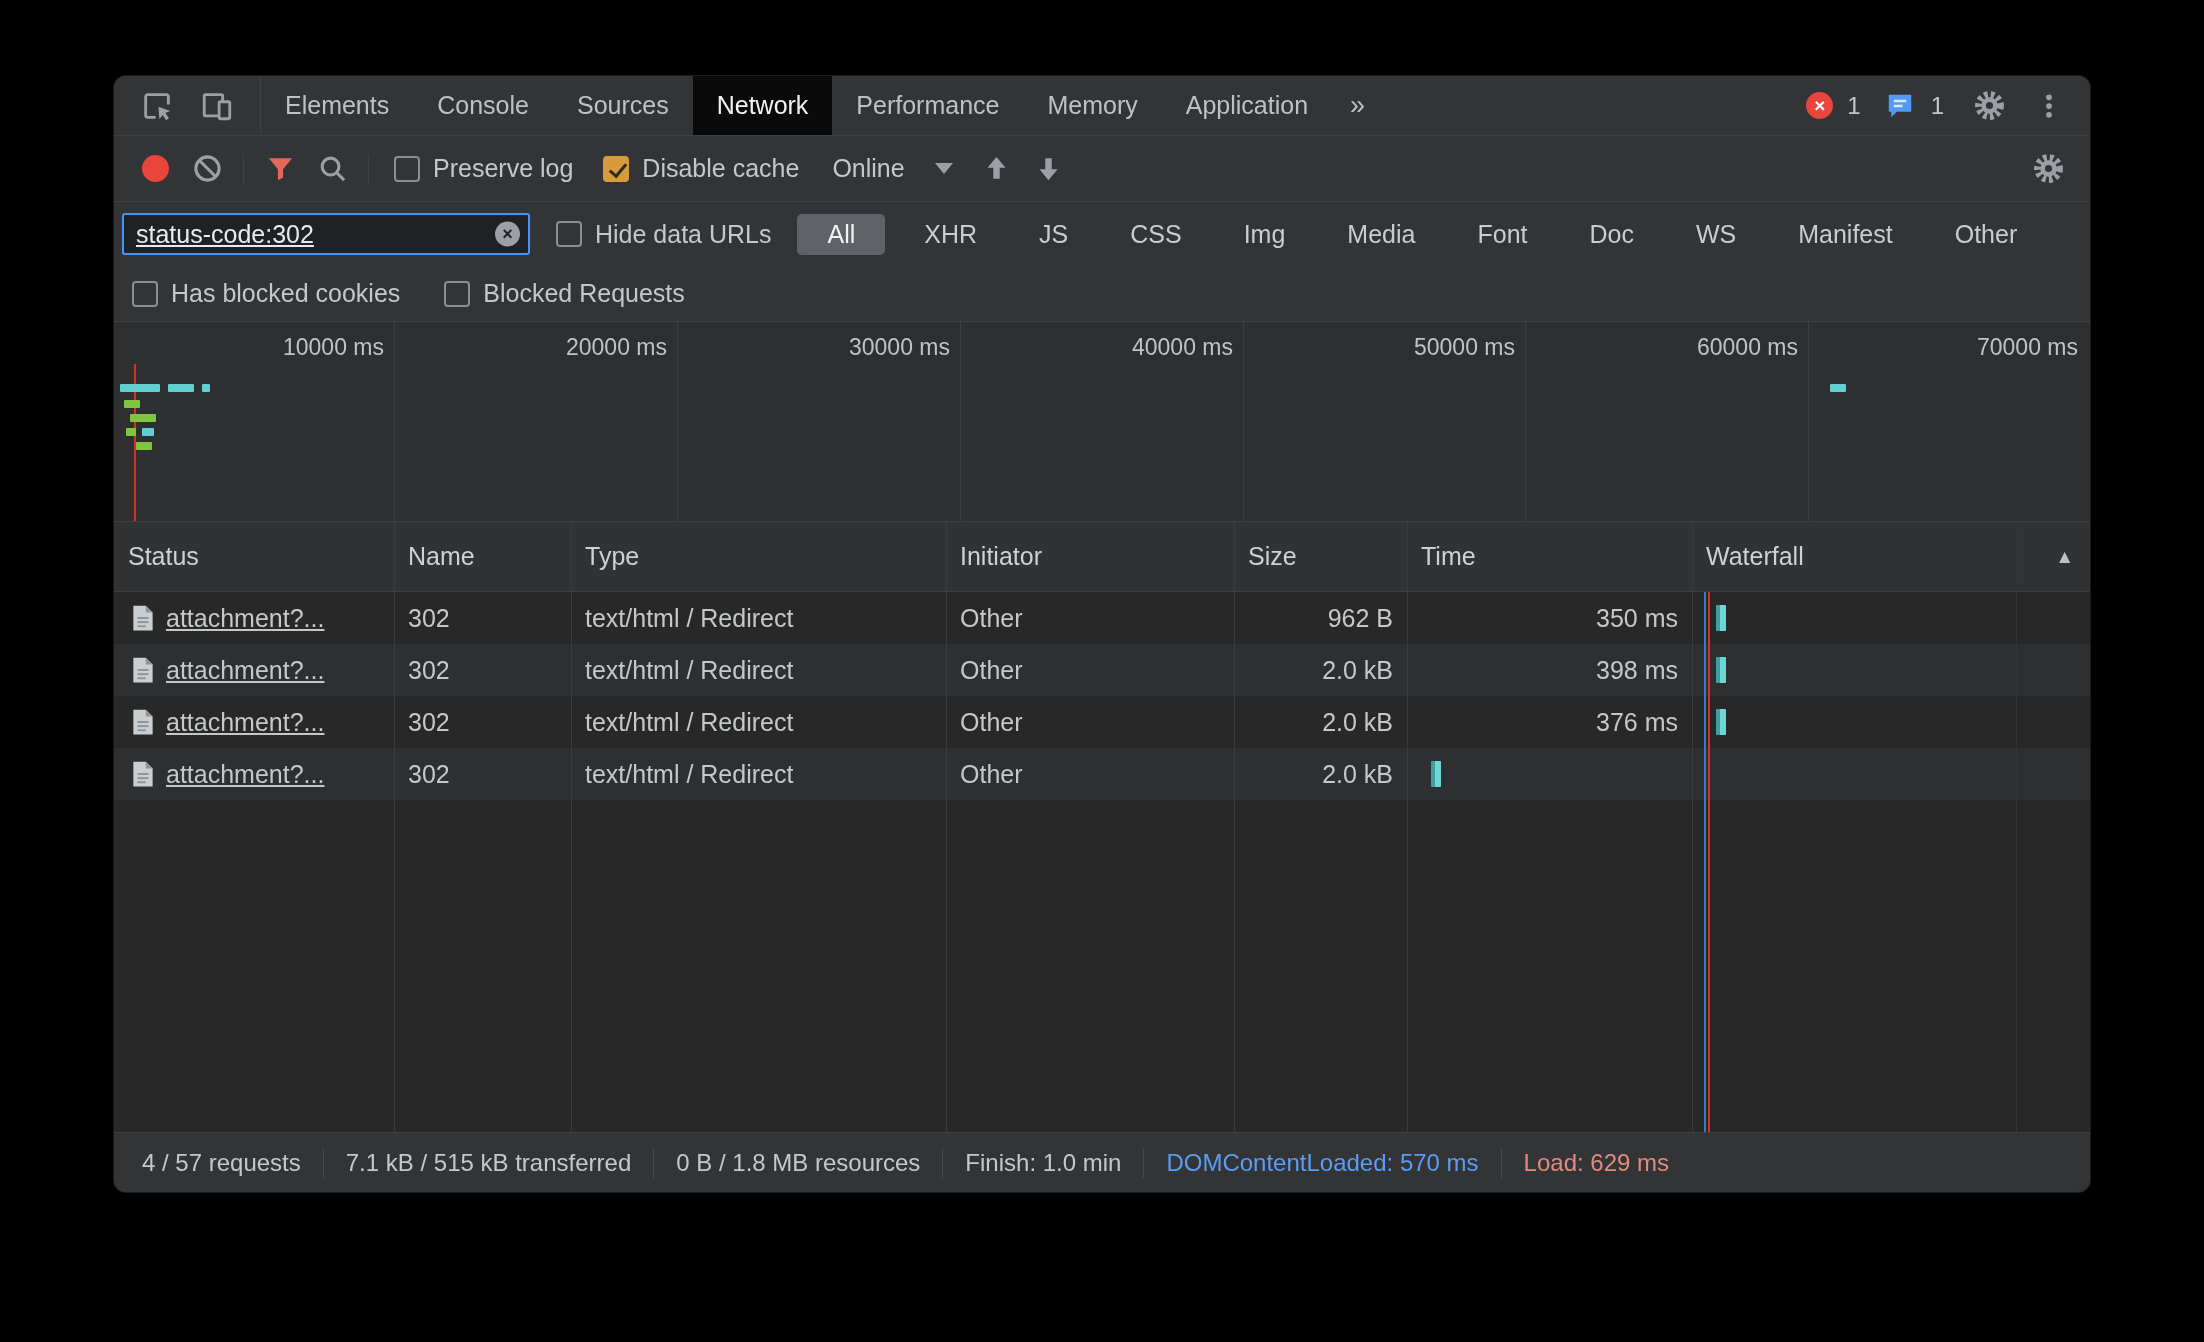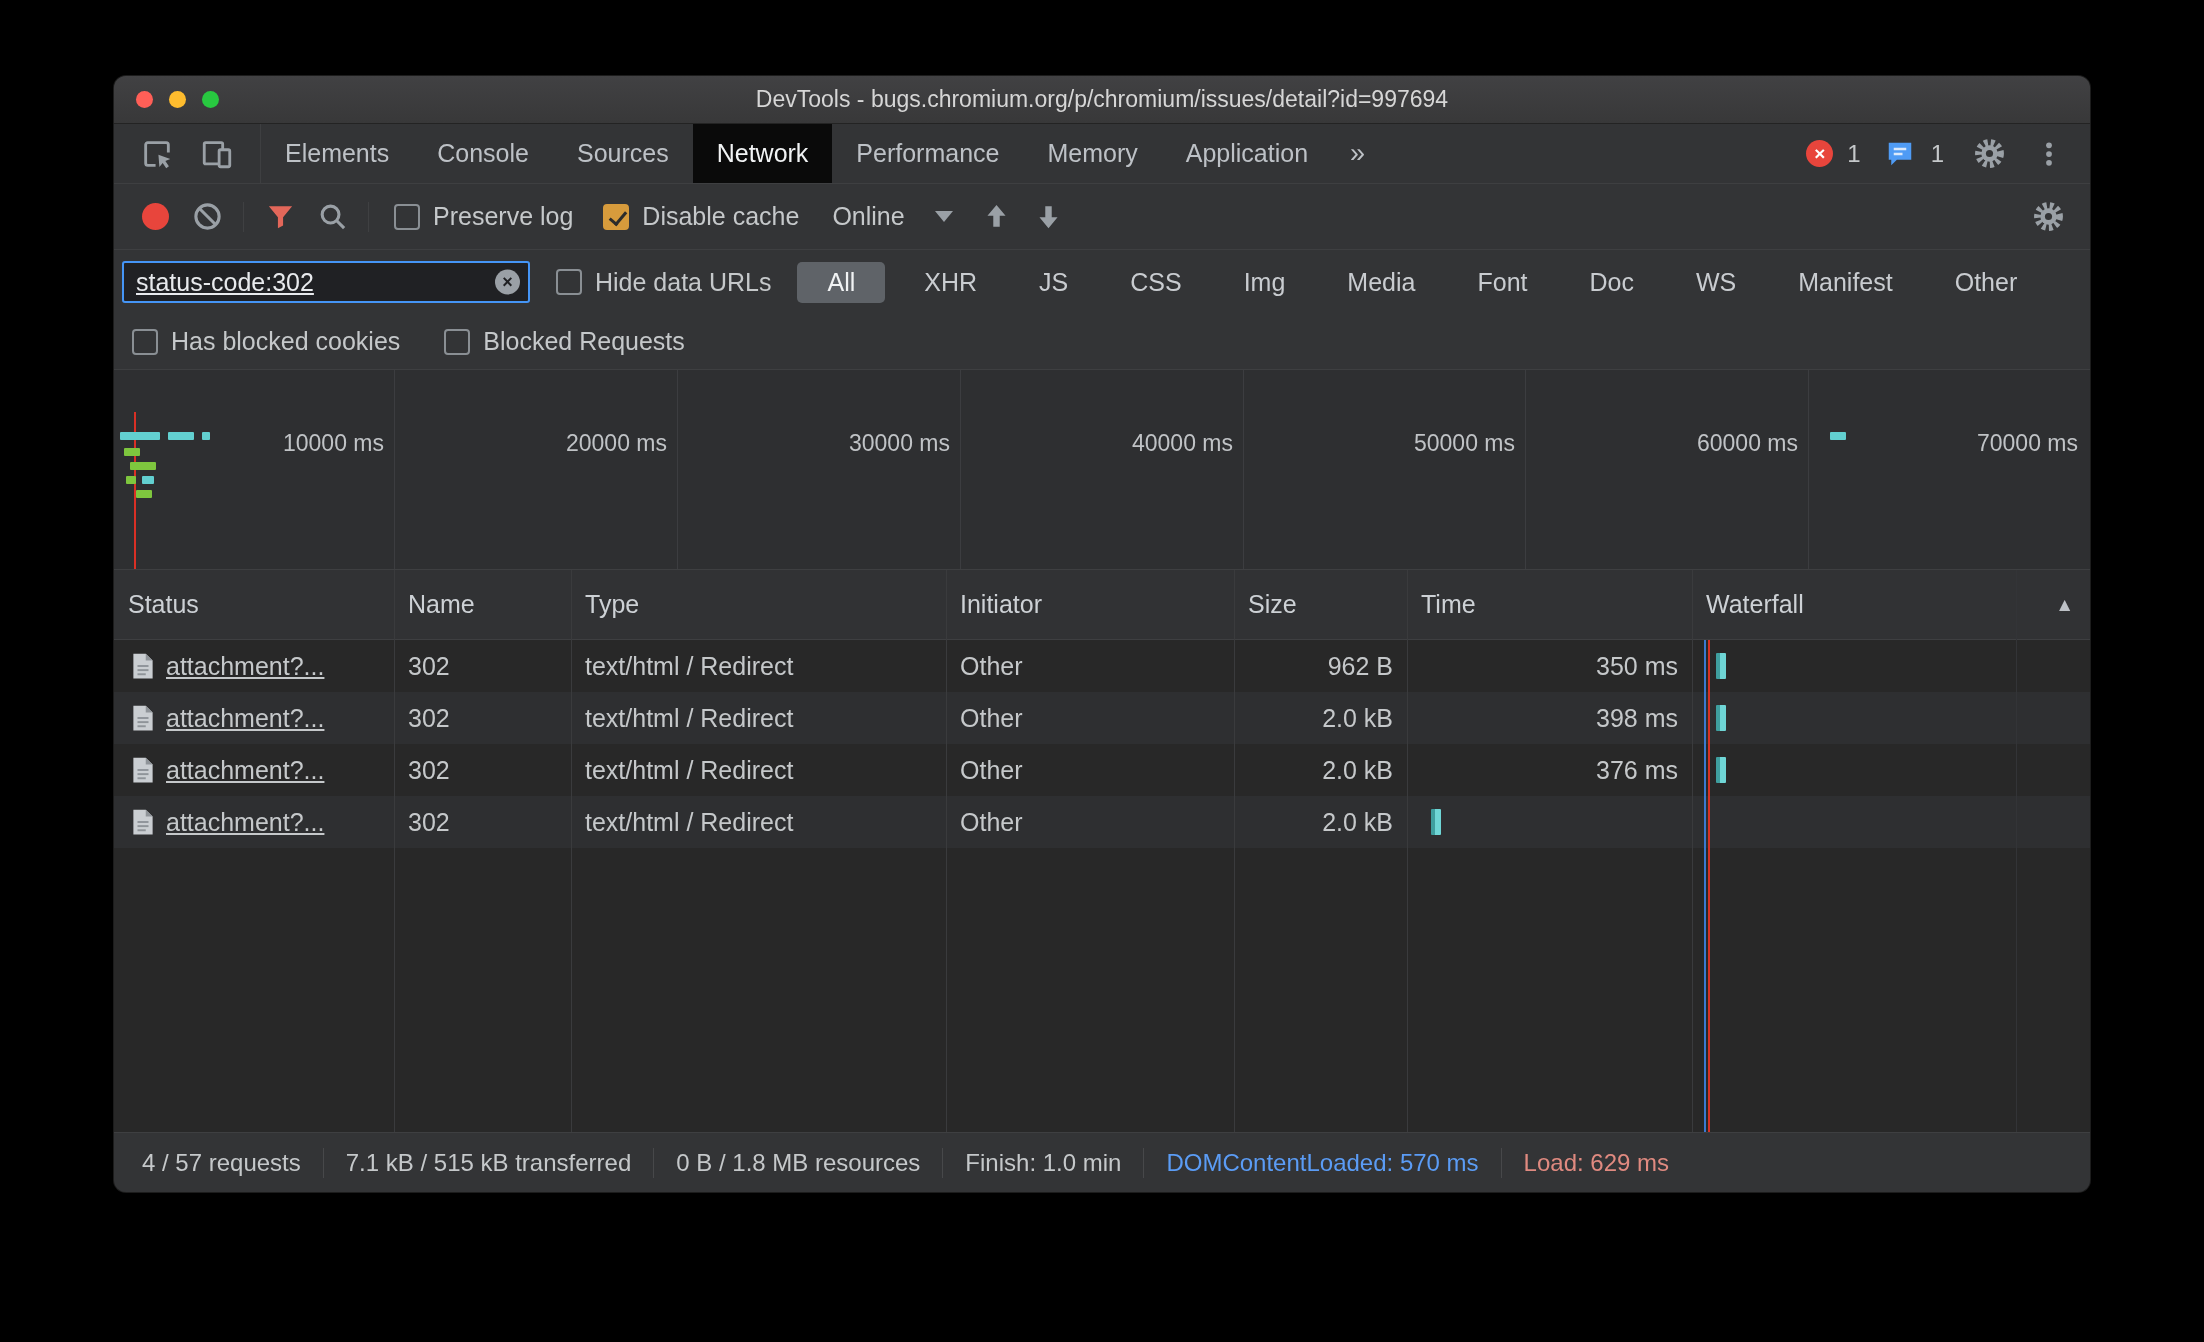--- a/index.html
+++ b/index.html
@@ -53,21 +53,21 @@
     background:#9aa0a6; color:#202124; font-size:18px; font-weight:bold; display:flex; align-items:center; justify-content:center; }
   .pill { padding:6px 30px; border-radius:5px; color:#c9ccd0; font-size:25px; margin:0 1px; }
   .pill.active { background:#5f6368; color:#f1f3f4; margin:0 8px; }
 
   
   .blocked-row { flex:none; height:56px; background:#333436; border-bottom:1px solid #3e3f41;
     display:flex; align-items:center; padding:0 18px; gap:44px; }
 
   
   .overview { flex:none; position:relative; height:200px; background:#2e2f31; border-bottom:1px solid #3e3f41; overflow:hidden; }
-  .ov-tick { position:absolute; top:12px; width:180px; text-align:right; color:#c0c3c6; font-size:23px;margin-top:48px; }
+  .ov-tick { position:absolute; top:12px; width:180px; text-align:right; color:#c0c3c6; font-size:23px; }
   .ov-grid { position:absolute; top:0; bottom:0; width:1px; background:#3c3d40; }
   .ov-bar { position:absolute; height:8px; border-radius:1px; }
   .ov-bar.teal { background:#62d0d0; }
   .ov-bar.green { background:#7ec63e; }
   .ov-redline { position:absolute; left:20px; top:42px; bottom:0; width:2px; background:#d93025; }
 
   
   .grid { flex:1; position:relative; background:#282828; overflow:hidden; }
   .grid-header, .row { display:grid; grid-template-columns:280px 177px 375px 288px 173px 285px 398px; }
   .grid-header { height:70px; background:#313234; border-bottom:1px solid #3e3f41; }
@@ -93,28 +93,20 @@
   .sb-item:first-child { padding-left:0; }
   .sb-sep { width:1px; height:30px; background:#47484a; flex:none; }
   .sb-dcl { color:#5b9cf5; }
   .sb-load { color:#e08a80; }
 </style>
 </head>
 <body>
 
 <div class="window">
 
-  <div class="titlebar">
-    <div class="traffic">
-      <span class="tl r"></span>
-      <span class="tl y"></span>
-      <span class="tl g"></span>
-    </div>
-    <div class="title">DevTools - bugs.chromium.org/p/chromium/issues/detail?id=997694</div>
-  </div>
 
   <div class="tabbar">
     <div class="tool-icons">
       <span class="icon-btn">
         <svg width="34" height="34" viewBox="0 0 24 24">
             <path d="M20 11V5.5A1.5 1.5 0 0 0 18.5 4h-13A1.5 1.5 0 0 0 4 5.5v13A1.5 1.5 0 0 0 5.5 20H11" fill="none" stroke="#9aa0a6" stroke-width="2"></path>
             <path d="M13 12.5l8.4 3.1-3.5 1.4 2.5 3.7-1.9 1.3-2.5-3.7-2.3 2.9z" fill="#9aa0a6"></path>
           </svg>
       </span>
       <span class="icon-btn">

